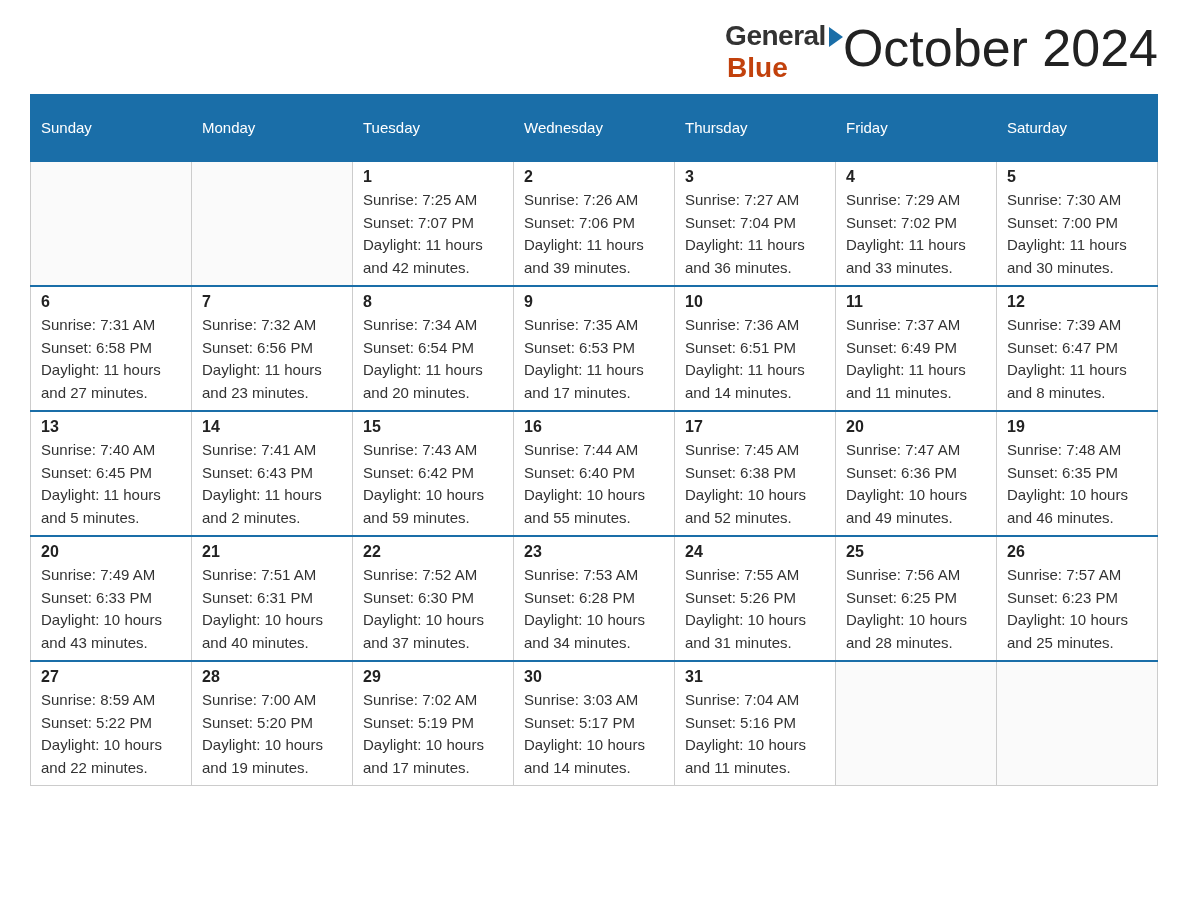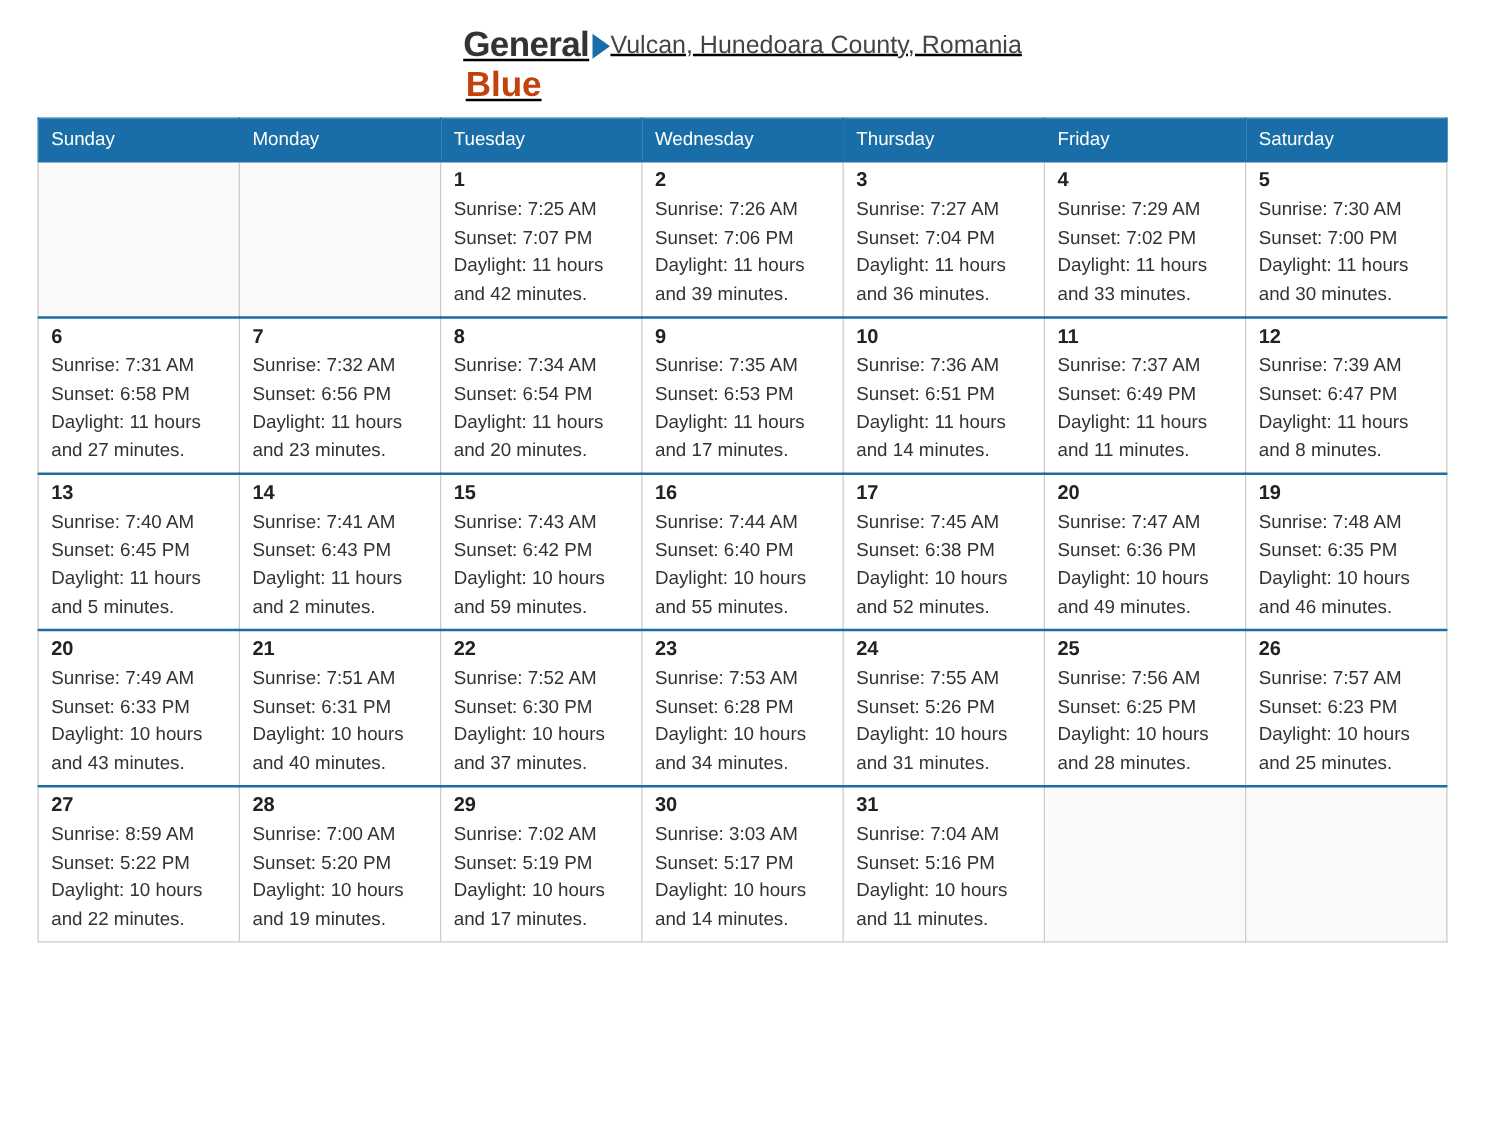--- a/index.html
+++ b/index.html
@@ -5,24 +5,23 @@
     * { box-sizing: border-box; margin: 0; padding: 0; }
     body {
       font-family: Arial, sans-serif;
       background: #fff;
       padding: 20px 30px;
       width: 1188px;
       min-height: 918px;
     }
     .header {
       display: flex;
-      justify-content: center;
+      justify-content: flex-end;
       align-items: flex-start;
       margin-bottom: 10px;
-      text-decoration: underline;
     }
     .logo {
       display: flex;
       flex-direction: column;
       align-items: flex-start;
     }
     .logo-top {
       display: flex;
       align-items: center;
     }
@@ -64,21 +63,21 @@
     .calendar {
       width: 100%;
       border-collapse: collapse;
       margin-top: 10px;
     }
     .calendar th {
       background: #1a6ea8;
       color: #fff;
       font-size: 15px;
       font-weight: normal;
-      padding: 8px 10px;
+      padding: 24px 10px;
       text-align: left;
       border: 1px solid #1a6ea8;
     }
     .calendar td {
       vertical-align: top;
       padding: 6px 10px;
       border: 1px solid #ccc;
       width: 14.28%;
       min-height: 90px;
       font-size: 13px;
@@ -107,21 +106,21 @@
 
 <div class="header">
   <div class="logo">
     <div class="logo-top">
       <span class="logo-general">General</span>
       <div class="logo-arrow"></div>
     </div>
     <span class="logo-blue">Blue</span>
   </div>
   <div class="title-section">
-    <div class="location">Vulcan, Hunedoara County, Romania</div>
+    <div class="month-title">October 2024</div>
   </div>
 </div>
 
 <table class="calendar">
   <thead>
     <tr>
     <th>Sunday</th>
         <th>Monday</th>
         <th>Tuesday</th>
         <th>Wednesday</th>

